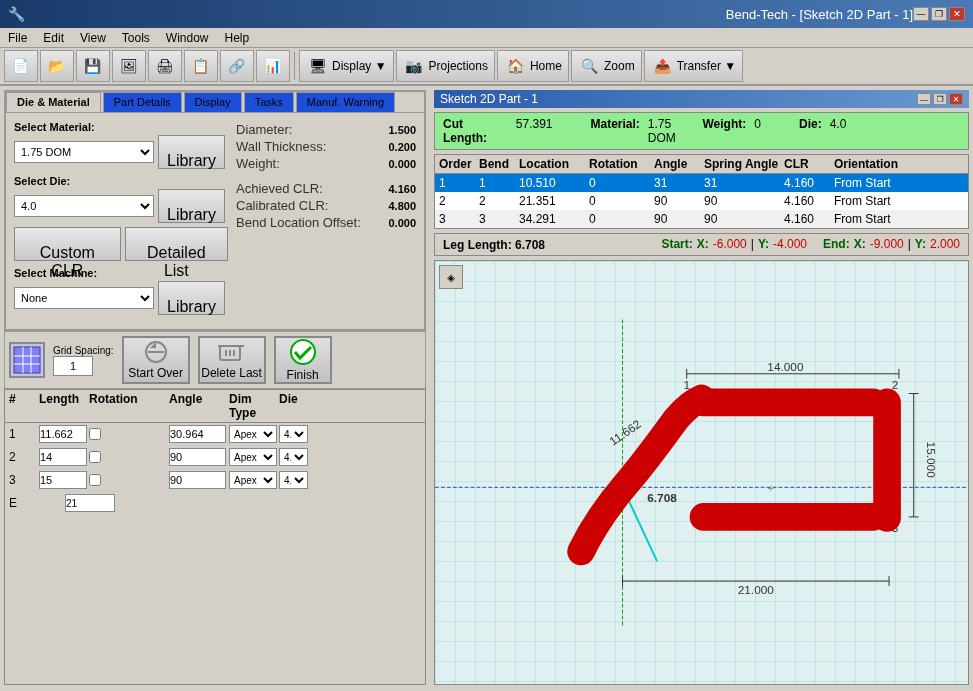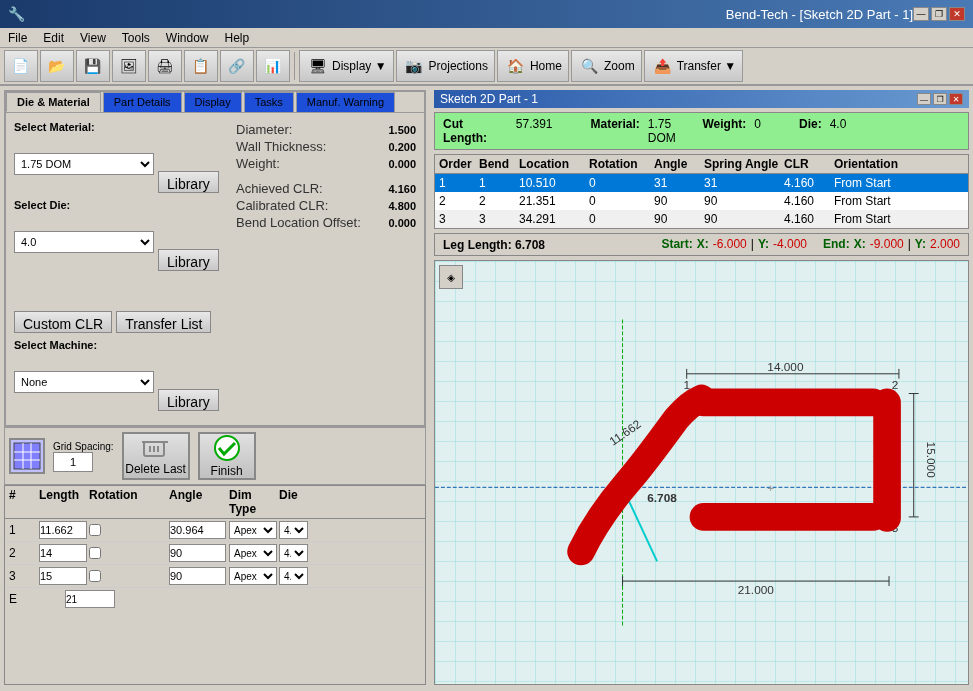--- a/index.html
+++ b/index.html
@@ -119,26 +119,25 @@
     .form-select {
       border: 1px solid #888;
       background: white;
       height: 22px;
       font-size: 11px;
       padding: 1px 2px;
     }
     .form-select-wide { width: 140px; }
     .form-btn {
       height: 22px;
-      padding: 4px 8px;
+      padding: 16px 8px;
       border: 1px solid #888;
       background: linear-gradient(to bottom, #e8e8e8, #c8c8c8);
       cursor: pointer;
-      font-size: 14px;
-      margin-top: 36px;
+      font-size: 16px;
     }
     .field-row { display: flex; justify-content: space-between; align-items: center; padding: 1px 0; }
     .field-label { font-size: 13px; color: #333; }
     .field-value { font-size: 11px; font-weight: bold; }
 
     
     .tab-inner { display: flex; gap: 8px; }
     .tab-left { flex: 1; }
     .tab-right { width: 180px; }
 
@@ -450,21 +449,21 @@
             <div class="form-group">
               <div class="form-label">Select Die:</div>
               <div class="form-row">
                 <select class="form-select form-select-wide">
                   <option>4.0</option>
                 </select>
                 <button class="form-btn">Library</button>
               </div>
               <div class="form-row">
                 <button class="form-btn">Custom CLR</button>
-                <button class="form-btn">Transfer List</button>
+                <button class="form-btn">Detailed List</button>
               </div>
             </div>
 
             <div class="form-group">
               <div class="form-label">Select Machine:</div>
               <div class="form-row">
                 <select class="form-select form-select-wide">
                   <option>None</option>
                 </select>
                 <button class="form-btn">Library</button>
@@ -508,20 +507,28 @@
           <rect x="1" y="1" width="26" height="26" fill="#8080ff" stroke="#444" stroke-width="1"></rect>
           <line x1="1" y1="10" x2="27" y2="10" stroke="white" stroke-width="1"></line>
           <line x1="1" y1="18" x2="27" y2="18" stroke="white" stroke-width="1"></line>
           <line x1="10" y1="1" x2="10" y2="27" stroke="white" stroke-width="1"></line>
           <line x1="18" y1="1" x2="18" y2="27" stroke="white" stroke-width="1"></line>
         </svg>
       </div>
       <div>
         <div style="font-size:10px;">Grid Spacing:</div>
         <input type="text" class="grid-input" value="1" style="">
+      </div>
+      <div class="ctrl-btn">
+        <svg width="32" height="24" viewBox="0 0 32 24">
+          <circle cx="16" cy="12" r="10" fill="none" stroke="#888" stroke-width="2"></circle>
+          <path d="M16 2 L16 8 L10 8 Z" fill="#888"></path>
+          <line x1="8" y1="12" x2="24" y2="12" stroke="#888" stroke-width="2"></line>
+        </svg>
+        <span>Start Over</span>
       </div>
       <div class="ctrl-btn">
         <svg width="32" height="24" viewBox="0 0 32 24">
           <rect x="4" y="6" width="20" height="14" rx="2" fill="none" stroke="#888" stroke-width="2"></rect>
           <line x1="10" y1="10" x2="10" y2="16" stroke="#888" stroke-width="2"></line>
           <line x1="14" y1="10" x2="14" y2="16" stroke="#888" stroke-width="2"></line>
           <line x1="18" y1="10" x2="18" y2="16" stroke="#888" stroke-width="2"></line>
           <line x1="2" y1="6" x2="28" y2="6" stroke="#888" stroke-width="2"></line>
         </svg>
         <span>Delete Last</span>

